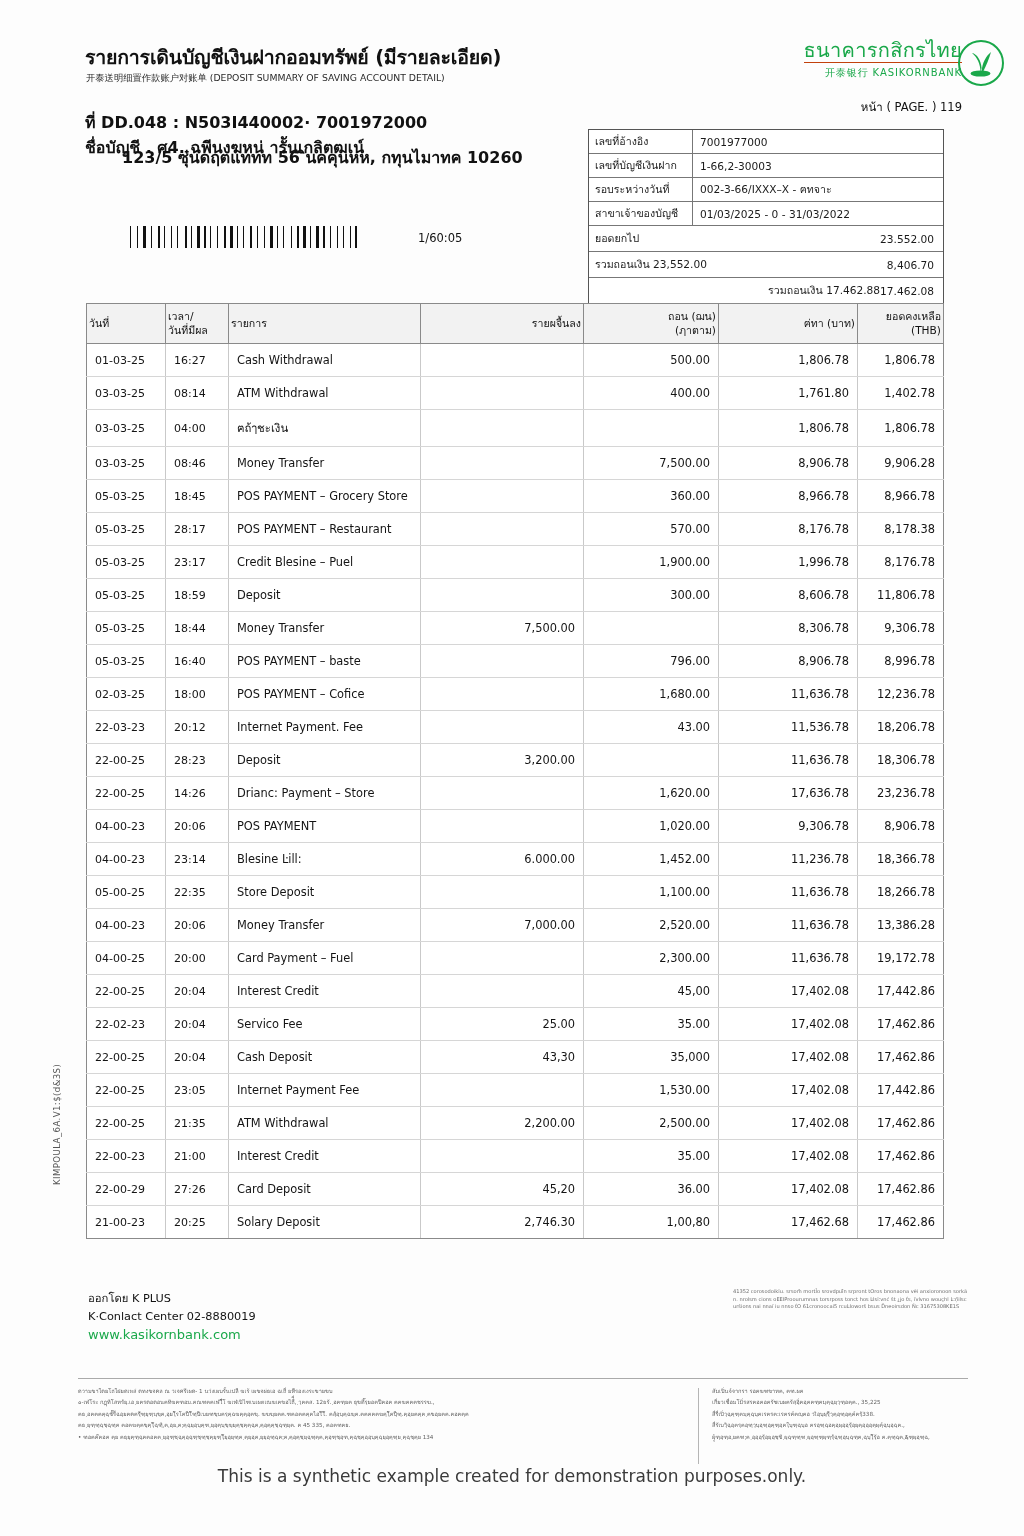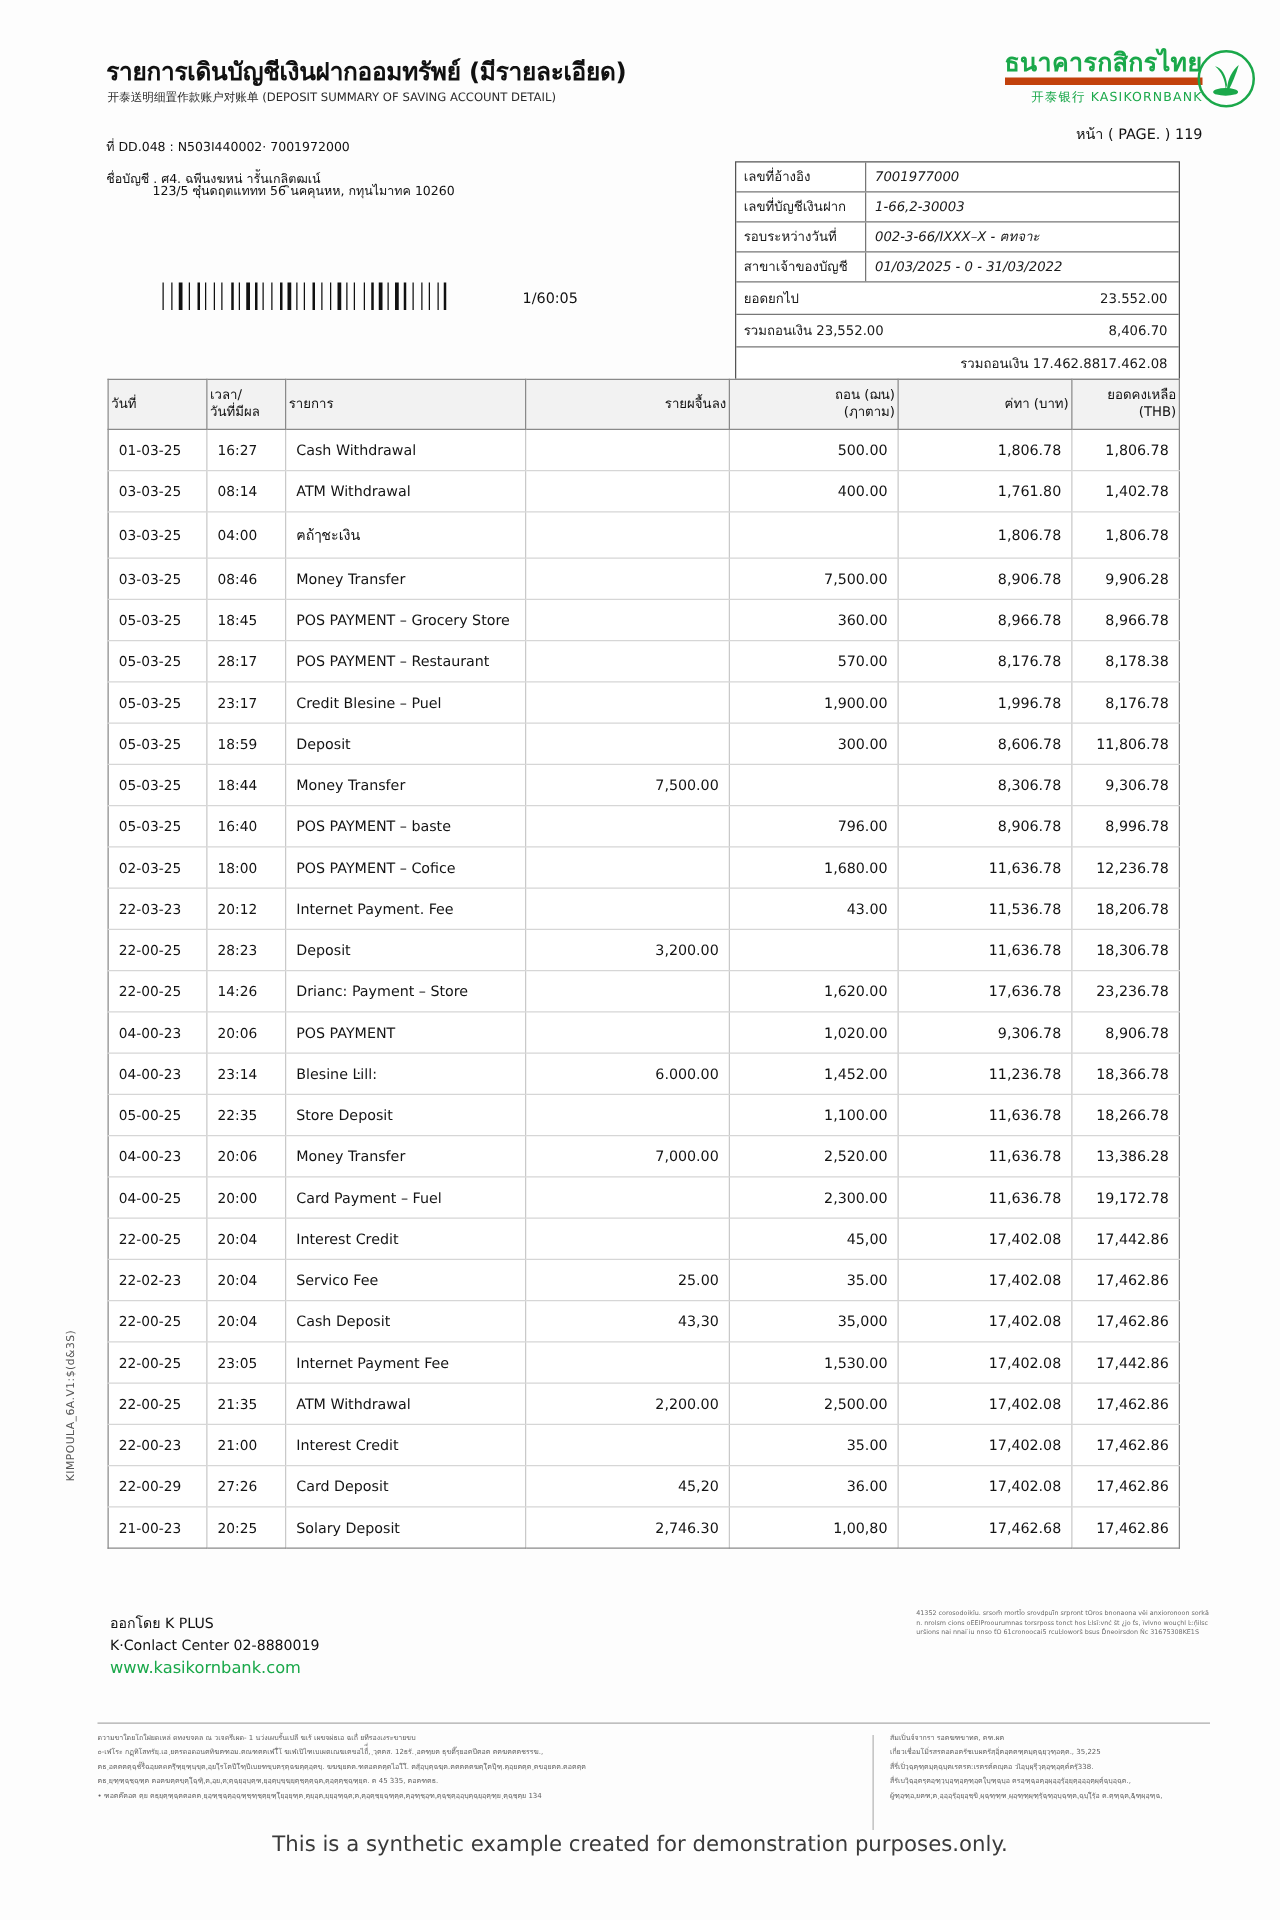--- a/index.html
+++ b/index.html
@@ -43,25 +43,25 @@
   }
 
   .brand {
     position: absolute;
     right: 62px;
     top: 40px;
     text-align: right;
   }
   .brand-th {
     font-size: 20px;
-    font-weight: bold;
+    font-weight: normal;
     color: #1aa84a;
     letter-spacing: 0.3px;
     line-height: 1.05;
-    border-bottom: 6px solid #c2410c;
+    border-bottom: 1px solid #c2410c;
     padding-bottom: 1px;
     display: inline-block;
   }
   .brand-en {
     font-size: 10px;
     font-weight: normal;
     color: #1aa84a;
     letter-spacing: 0.9px;
     margin-top: 3px;
   }
@@ -81,23 +81,24 @@
     position: absolute;
     right: 62px;
     top: 98px;
     font-size: 11.5px;
     color: #111;
     white-space: nowrap;
   }
 
   .acct-line {
     position: absolute;
-    font-size: 10px;
+    font-size: 16px;
     color: #111;
     white-space: nowrap;
+    font-weight: bold;
   }
   .acct-ref  { left: 85px; top: 110px; }
   .acct-name { left: 85px; top: 135px; }
   .acct-addr { left: 122px; top: 145px; }
 
   
   .barcode {
     position: absolute;
     left: 130px;
     top: 226px;
@@ -144,21 +145,20 @@
     display: flex;
     align-items: center;
     box-sizing: border-box;
     white-space: nowrap;
     overflow: hidden;
   }
   .ib-value {
     padding-left: 7px;
     flex: 1;
     white-space: nowrap;
-    font-style: italic;
   }
   .ib-row-wide {
     display: flex;
     justify-content: space-between;
     align-items: center;
     height: 25px;
     border-bottom: 1px solid #777;
     padding: 0 9px 0 6px;
   }
   .ib-row-wide:last-child { border-bottom: none; justify-content: flex-end; }

